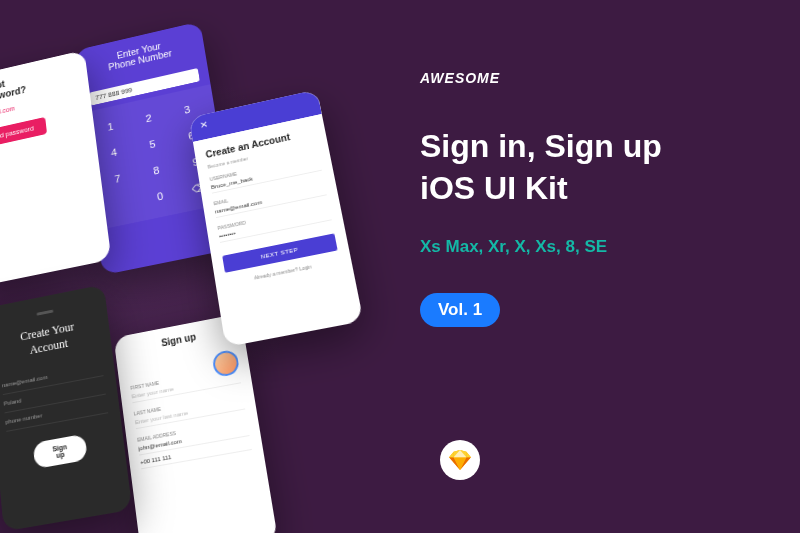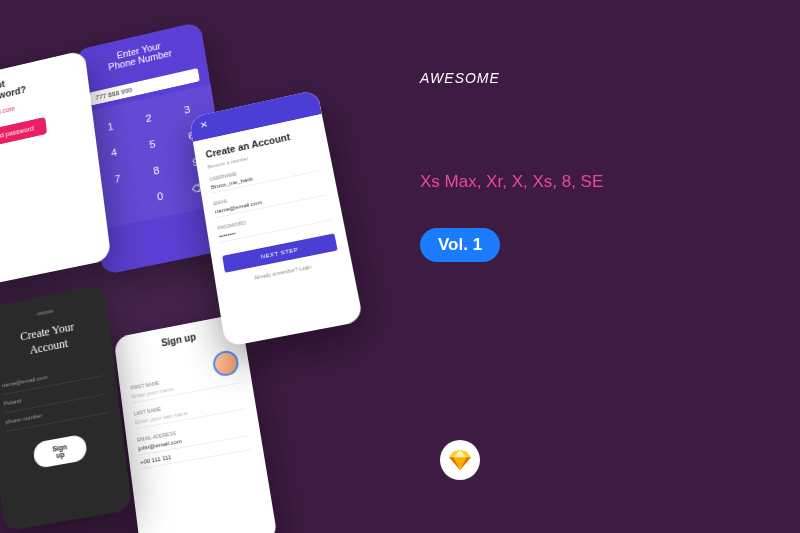--- a/index.html
+++ b/index.html
@@ -1,21 +1,21 @@
 <!DOCTYPE html>
 <html><head>
 <meta charset="utf-8">
 <style>
 *{margin:0;padding:0;box-sizing:border-box}
 body{width:800px;height:533px;background:#3d1b42;position:relative;overflow:hidden;font-family:-apple-system,BlinkMacSystemFont,sans-serif}
 .circle-bg{position:absolute;width:360px;height:360px;border-radius:50%;background:radial-gradient(circle,#4d2855 0%,#3d1b42 70%);left:-40px;top:60px}
 .right-panel{position:absolute;right:50px;top:70px;width:330px;color:#fff}
-.brand{font-size:14px;font-weight:400;letter-spacing:1px;font-style:italic;margin-bottom:16px}
+.brand{font-size:14px;font-weight:700;letter-spacing:1px;font-style:italic;margin-bottom:40px}
 .title{font-size:32px;font-weight:600;line-height:1.3;margin-bottom:28px}
-.subtitle{font-size:17px;font-weight:400;margin-bottom:36px;color:#ec4899}
+.subtitle{font-size:17px;font-weight:700;margin-bottom:36px;color:#14b8a6}
 .badge{display:inline-block;background:#1a7bff;color:#fff;font-size:17px;font-weight:600;padding:7px 18px;border-radius:18px}
 .sketch-icon{position:absolute;right:320px;top:440px;width:40px;height:40px;border-radius:50%;background:#fff;display:flex;align-items:center;justify-content:center}
 .sketch-diamond{width:22px;height:20px}
 .phones{position:absolute;left:-70px;top:-20px;width:470px;height:560px;perspective:1200px}
 .phone{position:absolute;border-radius:16px;background:#fff;box-shadow:0 15px 40px rgba(0,0,0,0.4);transform-style:preserve-3d}
 .p1{width:130px;height:230px;left:40px;top:70px;transform:rotateX(18deg) rotateY(-12deg) rotateZ(-8deg);z-index:3}
 .p2{width:135px;height:250px;left:155px;top:40px;transform:rotateX(18deg) rotateY(-12deg) rotateZ(-8deg);background:#5b3fd4;z-index:2}
 .p3{width:135px;height:250px;left:275px;top:110px;transform:rotateX(18deg) rotateY(-12deg) rotateZ(-8deg);z-index:4}
 .p3-head{background:#4a3ed4;height:28px;border-radius:16px 16px 0 0}
 .p4{width:130px;height:230px;left:60px;top:310px;transform:rotateX(18deg) rotateY(-12deg) rotateZ(-8deg);background:#2a2a2a;z-index:3}
@@ -118,21 +118,22 @@
 <div class="ph-field">john@email.com</div>
 <div class="ph-field">+00 111 111</div>
 </div>
 </div>
 
 </div>
 
 <div class="right-panel">
 <div class="brand">AWESOME</div>
 <div class="title">
-<br>
+<span>Sign in, Sign up</span><br>
+<span>iOS UI Kit</span>
 </div>
 <div class="subtitle">Xs Max, Xr, X, Xs, 8, SE</div>
 <div class="badge">Vol. 1</div>
 </div>
 
 <div class="sketch-icon">
 <svg class="sketch-diamond" viewBox="0 0 24 22">
 <path d="M12 0 L19 2 L24 8 L12 22 L0 8 L5 2 Z" fill="#fdb300"></path>
 <path d="M5 8 L12 22 L0 8 Z" fill="#ea6c00"></path>
 <path d="M19 8 L24 8 L12 22 Z" fill="#ea6c00"></path>

